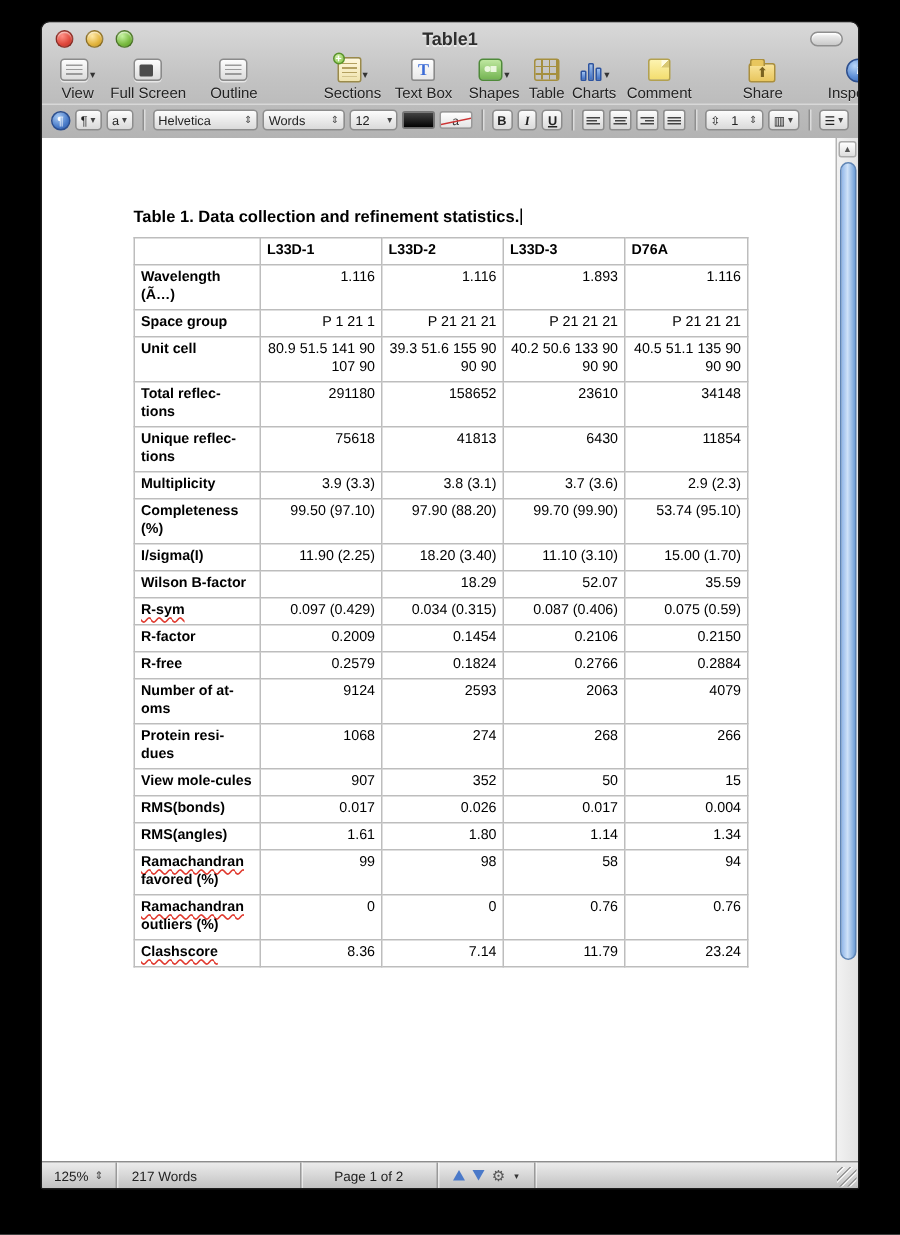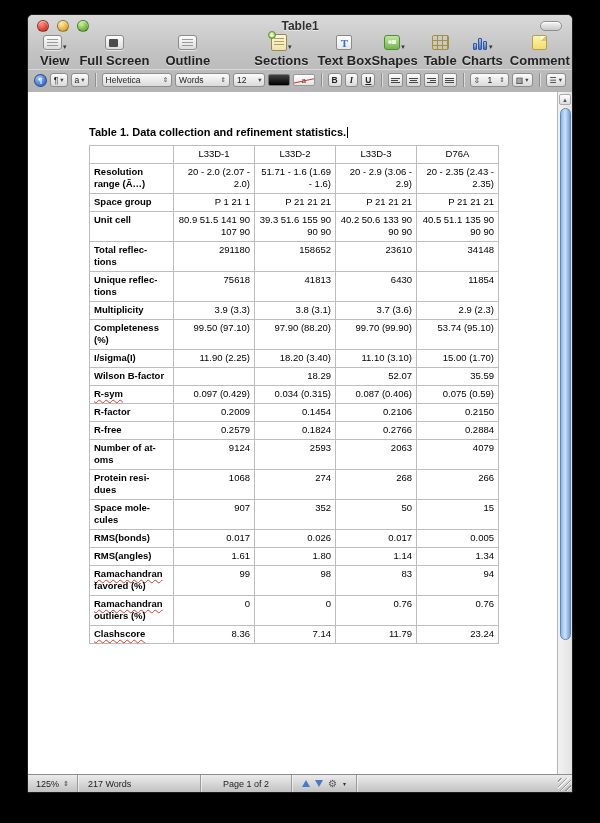--- a/index.html
+++ b/index.html
@@ -22,21 +22,21 @@
   .light.yellow { background:radial-gradient(circle at 35% 30%, #ffe9a8, #e2b33c 60%, #bb9023); }
   .light.green { background:radial-gradient(circle at 35% 30%, #c5f3a1, #78b93f 60%, #5c9a27); }
   .win-title { font-size:12px; font-weight:bold; color:#2f2f2f; text-shadow:0 1px 0 rgba(255,255,255,.6); }
   .lozenge { position:absolute; right:10px; top:6px; width:22px; height:10px; border-radius:5px;
     background:linear-gradient(#f5f5f5,#c9c9c9); border:1px solid #8f8f8f; box-shadow:inset 0 1px 1px #fff; }
 
   
   .toolbar { height:32px; display:flex; align-items:flex-end; padding:0 6px 1px 6px; }
   .tb-item { display:flex; flex-direction:column; align-items:center; justify-content:flex-end; cursor:default; }
   .tb-icon { height:19px; display:flex; align-items:center; justify-content:center; position:relative; }
-  .tb-label { font-size:13px; color:#222; white-space:nowrap; text-shadow:0 1px 0 rgba(255,255,255,.5); margin-top:1px;font-weight:bold; }
+  .tb-label { font-size:10px; color:#222; white-space:nowrap; text-shadow:0 1px 0 rgba(255,255,255,.5); margin-top:1px; }
   .caret { font-size:7px; color:#333; margin-left:1px; align-self:flex-end; line-height:10px; }
 
   .ic-frame { width:19px; height:15px; border:1px solid #8a8a8a; border-radius:3px;
     background:linear-gradient(#fdfdfd,#dcdcdc); box-shadow:0 1px 0 rgba(255,255,255,.6); position:relative; }
   .ic-lines::after { content:""; position:absolute; left:3px; right:3px; top:3px; height:8px;
     background:repeating-linear-gradient(#9a9a9a 0 1px, transparent 1px 3px); }
   .ic-fullscreen::after { content:""; position:absolute; left:3px; top:3px; width:9px; height:8px;
     background:#4c4c4c; border-radius:1px; }
   .ic-sections { width:16px; height:17px; border:1px solid #9a8a4a; border-radius:2px;
     background:linear-gradient(#fff8dd,#efe3ae); position:relative; }
@@ -101,28 +101,28 @@
   
   .content { position:absolute; top:77px; left:0; right:0; bottom:18px; background:#fff; }
   .scrollbar { position:absolute; top:0; right:0; bottom:0; width:15px; background:linear-gradient(90deg,#f2f2f2,#e3e3e3);
     border-left:1px solid #b5b5b5; }
   .scroll-top-btn { position:absolute; top:2px; left:1px; width:12px; height:11px; border:1px solid #aaa; border-radius:2px;
     background:linear-gradient(#fff,#ddd); font-size:6px; color:#555; text-align:center; line-height:10px; }
   .thumb { position:absolute; top:16px; left:1.5px; width:11px; height:78%; border-radius:6px;
     background:linear-gradient(90deg,#8fb5e8,#cfe2f8 45%,#6f9fd8); border:1px solid #5f85b5; }
 
   
-  .doc { position:absolute; left:61px; top:34px; width:394px; }
+  .doc { position:absolute; left:61px; top:47px; width:394px; }
   .caption { font-size:11px; font-weight:bold; color:#000; margin-bottom:7px; letter-spacing:0; }
   .cursor { display:inline-block; width:1px; height:11px; background:#000; vertical-align:-2px; margin-left:1px; }
 
   table.stats { border-collapse:collapse; width:409px; table-layout:fixed; }
   table.stats th, table.stats td { border:1px solid #bdbdbd; font-size:9.5px; line-height:12px;
     padding:2px 4px 3px 4px; vertical-align:top; color:#000; }
-  table.stats th { font-weight:normal; text-align:center; height:17px; }
+  table.stats th { font-weight:bold; text-align:left; height:17px; }
   table.stats td.lbl { font-weight:bold; text-align:left; }
   table.stats td.val { text-align:right; font-weight:normal; }
   col.c0 { width:84px; } col.c1 { width:81px; } col.c2 { width:81px; } col.c3 { width:81px; } col.c4 { width:82px; }
   .sp { text-decoration:underline wavy #e03a2f 1px; text-underline-offset:2px; }
 
   
   .statusbar { position:absolute; left:0; right:0; bottom:0; height:18px;
     background:linear-gradient(#ececec,#c2c2c2); border-top:1px solid #8d8d8d;
     display:flex; align-items:center; font-size:9px; color:#222; }
   .sb-sep { width:1px; align-self:stretch; background:#9a9a9a; box-shadow:1px 0 0 rgba(255,255,255,.55); }
@@ -181,21 +181,21 @@
             <span class="caret">▾</span>
           </span>
         <span class="tb-label">Sections</span>
       </div>
       <div class="tb-item" style="margin-left:9px">
         <span class="tb-icon">
             <span class="ic-textbox">T</span>
           </span>
         <span class="tb-label">Text Box</span>
       </div>
-      <div class="tb-item" style="margin-left:0">
+      <div class="tb-item" style="margin-left:11px">
         <span class="tb-icon">
             <span class="ic-shapes"></span>
             <span class="caret">▾</span>
           </span>
         <span class="tb-label">Shapes</span>
       </div>
       <div class="tb-item" style="margin-left:6px">
         <span class="tb-icon">
             <span class="ic-table"></span>
           </span>
@@ -330,25 +330,25 @@
             <tr>
               <th></th>
               <th>L33D-1</th>
               <th>L33D-2</th>
               <th>L33D-3</th>
               <th>D76A</th>
             </tr>
           </thead>
         <tbody>
             <tr>
-              <td class="lbl">Resolution range (Ã…)</td>
-              <td class="val">20 - 2.0 (2.07 - 2.0)</td>
-              <td class="val">51.71 - 1.6 (1.69 - 1.6)</td>
-              <td class="val">20 - 2.9 (3.06 - 2.9)</td>
-              <td class="val">20 - 2.35 (2.43 - 2.35)</td>
+              <td class="lbl">Wavelength (Ã…)</td>
+              <td class="val">1.116</td>
+              <td class="val">1.116</td>
+              <td class="val">1.893</td>
+              <td class="val">1.116</td>
             </tr>
             <tr>
               <td class="lbl">Space group</td>
               <td class="val">P 1 21 1</td>
               <td class="val">P 21 21 21</td>
               <td class="val">P 21 21 21</td>
               <td class="val">P 21 21 21</td>
             </tr>
             <tr>
               <td class="lbl">Unit cell</td>
@@ -428,45 +428,45 @@
               <td class="val">4079</td>
             </tr>
             <tr>
               <td class="lbl">Protein resi-dues</td>
               <td class="val">1068</td>
               <td class="val">274</td>
               <td class="val">268</td>
               <td class="val">266</td>
             </tr>
             <tr>
-              <td class="lbl">Space mole-cules</td>
+              <td class="lbl">View mole-cules</td>
               <td class="val">907</td>
               <td class="val">352</td>
               <td class="val">50</td>
               <td class="val">15</td>
             </tr>
             <tr>
               <td class="lbl">RMS(bonds)</td>
               <td class="val">0.017</td>
               <td class="val">0.026</td>
               <td class="val">0.017</td>
-              <td class="val">0.005</td>
+              <td class="val">0.004</td>
             </tr>
             <tr>
               <td class="lbl">RMS(angles)</td>
               <td class="val">1.61</td>
               <td class="val">1.80</td>
               <td class="val">1.14</td>
               <td class="val">1.34</td>
             </tr>
             <tr>
               <td class="lbl"><span class="sp">Ramachandran</span> favored (%)</td>
               <td class="val">99</td>
               <td class="val">98</td>
-              <td class="val">83</td>
+              <td class="val">58</td>
               <td class="val">94</td>
             </tr>
             <tr>
               <td class="lbl"><span class="sp">Ramachandran</span> outliers (%)</td>
               <td class="val">0</td>
               <td class="val">0</td>
               <td class="val">0.76</td>
               <td class="val">0.76</td>
             </tr>
             <tr>

